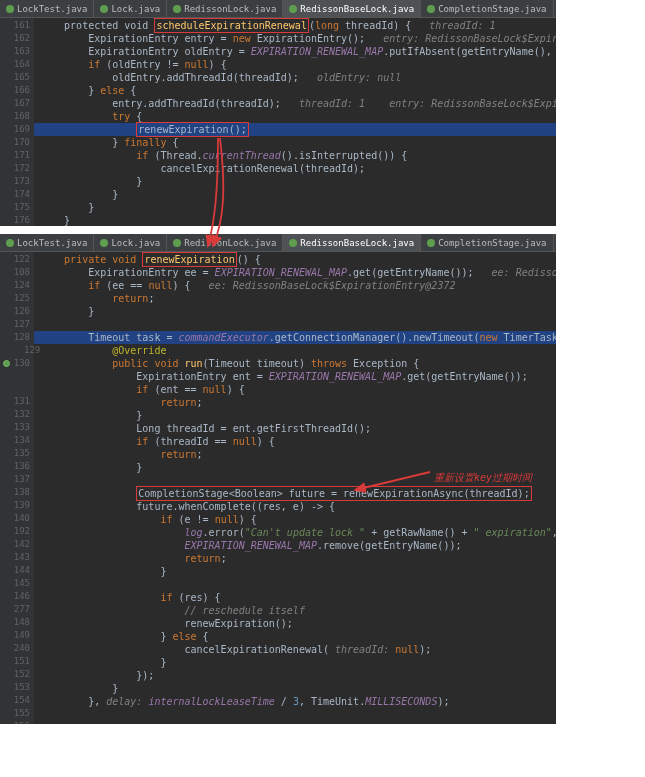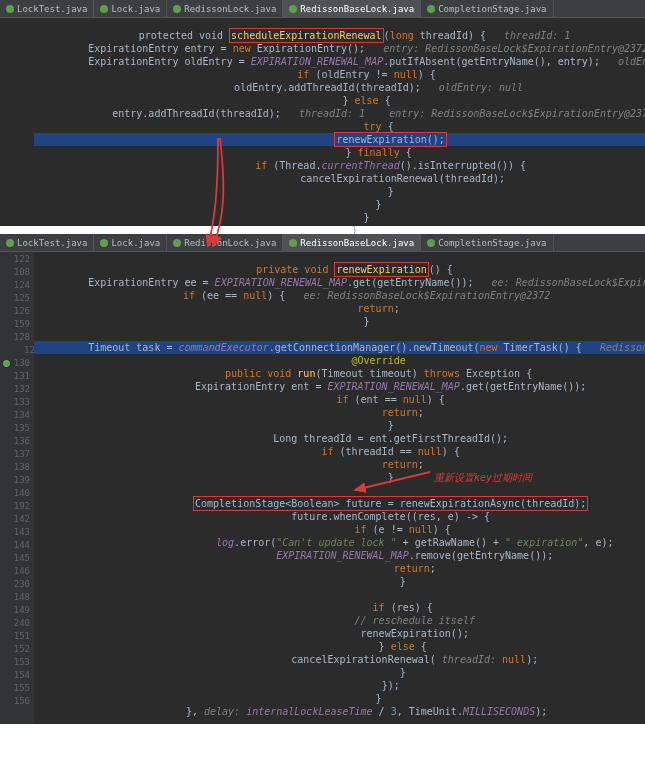--- a/index.html
+++ b/index.html
@@ -4,21 +4,21 @@
 <style>
   * { margin: 0; padding: 0; box-sizing: border-box; }
   body {
     background: #ffffff;
     font-family: 'Consolas', 'Monaco', monospace;
     font-size: 10px;
     width: 645px;
   }
   .ide-panel {
     background: #2b2b2b;
-    width: 645px;
+    width: 556px;
     position: relative;
   }
   .tab-bar {
     background: #3c3f41;
     height: 18px;
     display: flex;
     align-items: center;
     border-bottom: 1px solid #555;
   }
   .tab {
@@ -44,28 +44,27 @@
     background: #313335;
     color: #606366;
     font-size: 9px;
     text-align: right;
     padding-right: 4px;
     line-height: 13px;
     padding-top: 1px;
   }
   .code-area {
     margin-left: 34px;
-    padding: 11px 0 2px 6px;
+    padding: 1px 0 2px 6px;
     line-height: 13px;
     font-size: 10px;
     color: #a9b7c6;
     white-space: pre;
     overflow: hidden;
     position: relative;
-    text-align: center;
   }
   .line { height: 13px; position: relative; }
   .line.hl { background: #214283; width:calc(100% + 6px); margin-left:-6px; padding-left:6px; }
   .kw { color: #cc7832; }
   .mn { color: #ffc66d; }
   .st { color: #6a8759; font-style: italic; }
   .it { color: #9876aa; font-style: italic; }
   .cm { color: #808080; font-style: italic; }
   .nm { color: #6897bb; }
   .an { color: #bbb529; }
@@ -108,20 +107,38 @@
       </div>
       <div class="tab active">
         <span class="tab-icon ic-java"></span>
         <span>RedissonBaseLock.java</span>
       </div>
       <div class="tab">
         <span class="tab-icon ic-java"></span>
         <span>CompletionStage.java</span>
       </div>
     </div>
+  <div class="gutter">
+      <div style="height: 13px; position: relative;">161</div>
+      <div style="height: 13px; position: relative;">162</div>
+      <div style="height: 13px; position: relative;">163</div>
+      <div style="height: 13px; position: relative;">164</div>
+      <div style="height: 13px; position: relative;">165</div>
+      <div style="height: 13px; position: relative;">166</div>
+      <div style="height: 13px; position: relative;">167</div>
+      <div style="height: 13px; position: relative;">168</div>
+      <div style="height: 13px; position: relative;">169</div>
+      <div style="height: 13px; position: relative;">170</div>
+      <div style="height: 13px; position: relative;">171</div>
+      <div style="height: 13px; position: relative;">172</div>
+      <div style="height: 13px; position: relative;">173</div>
+      <div style="height: 13px; position: relative;">174</div>
+      <div style="height: 13px; position: relative;">175</div>
+      <div style="height: 13px; position: relative;">176</div>
+    </div>
   <div class="code-area"><div class="line">    protected void <span class="mn"><span class="redbox">scheduleExpirationRenewal</span></span>(<span class="kw">long</span> threadId) {   <span class="cm">threadId: 1</span></div><div class="line">        ExpirationEntry entry = <span class="kw">new</span> ExpirationEntry();   <span class="cm">entry: RedissonBaseLock$ExpirationEntry@2372</span></div><div class="line">        ExpirationEntry oldEntry = <span class="it">EXPIRATION_RENEWAL_MAP</span>.putIfAbsent(getEntryName(), entry);   <span class="cm">oldEntry: null</span></div><div class="line">        <span class="kw">if</span> (oldEntry != <span class="kw">null</span>) {</div><div class="line">            oldEntry.addThreadId(threadId);   <span class="cm">oldEntry: null</span></div><div class="line">        } <span class="kw">else</span> {</div><div class="line">            entry.addThreadId(threadId);   <span class="cm">threadId: 1    entry: RedissonBaseLock$ExpirationEntry@2372</span></div><div class="line">            <span class="kw">try</span> {</div><div class="line hl">                <span class="redbox">renewExpiration();</span></div><div class="line">            } <span class="kw">finally</span> {</div><div class="line">                <span class="kw">if</span> (Thread.<span class="it">currentThread</span>().isInterrupted()) {</div><div class="line">                    cancelExpirationRenewal(threadId);</div><div class="line">                }</div><div class="line">            }</div><div class="line">        }</div><div class="line">    }</div></div>
 </div>
 
 <div class="panel-gap"></div>
 
 <div class="ide-panel" id="panel2" style="height:490px;">
   <div class="tab-bar">
       <div class="tab">
         <span class="tab-icon ic-java"></span>
         <span>LockTest.java</span>
@@ -142,41 +159,41 @@
         <span class="tab-icon ic-java"></span>
         <span>CompletionStage.java</span>
       </div>
     </div>
   <div class="gutter">
       <div style="height: 13px; position: relative;">122</div>
       <div style="height: 13px; position: relative;">108</div>
       <div style="height: 13px; position: relative;">124</div>
       <div style="height: 13px; position: relative;">125</div>
       <div style="height: 13px; position: relative;">126</div>
-      <div style="height: 13px; position: relative;">159</div>
+      <div style="height: 13px; position: relative;">127</div>
       <div style="height: 13px; position: relative;">128</div>
       <div style="height: 13px; position: relative; padding-left: 24px;">129</div>
       <div style="height: 13px; position: relative;">130<span class="break-dot" style="top: 3px;"></span></div>
-      <div style="height: 13px; position: relative;">131</div>
+      <div style="height: 13px; position: relative; margin-top: 25px;">131</div>
       <div style="height: 13px; position: relative;">132</div>
       <div style="height: 13px; position: relative;">133</div>
       <div style="height: 13px; position: relative;">134</div>
       <div style="height: 13px; position: relative;">135</div>
       <div style="height: 13px; position: relative;">136</div>
       <div style="height: 13px; position: relative;">137</div>
       <div style="height: 13px; position: relative;">138</div>
       <div style="height: 13px; position: relative;">139</div>
       <div style="height: 13px; position: relative;">140</div>
       <div style="height: 13px; position: relative;">192</div>
       <div style="height: 13px; position: relative;">142</div>
       <div style="height: 13px; position: relative;">143</div>
       <div style="height: 13px; position: relative;">144</div>
       <div style="height: 13px; position: relative;">145</div>
       <div style="height: 13px; position: relative;">146</div>
-      <div style="height: 13px; position: relative;">230</div>
+      <div style="height: 13px; position: relative;">277</div>
       <div style="height: 13px; position: relative;">148</div>
       <div style="height: 13px; position: relative;">149</div>
       <div style="height: 13px; position: relative;">240</div>
       <div style="height: 13px; position: relative;">151</div>
       <div style="height: 13px; position: relative;">152</div>
       <div style="height: 13px; position: relative;">153</div>
       <div style="height: 13px; position: relative;">154</div>
       <div style="height: 13px; position: relative;">155</div>
       <div style="height: 13px; position: relative;">156</div>
     </div>

